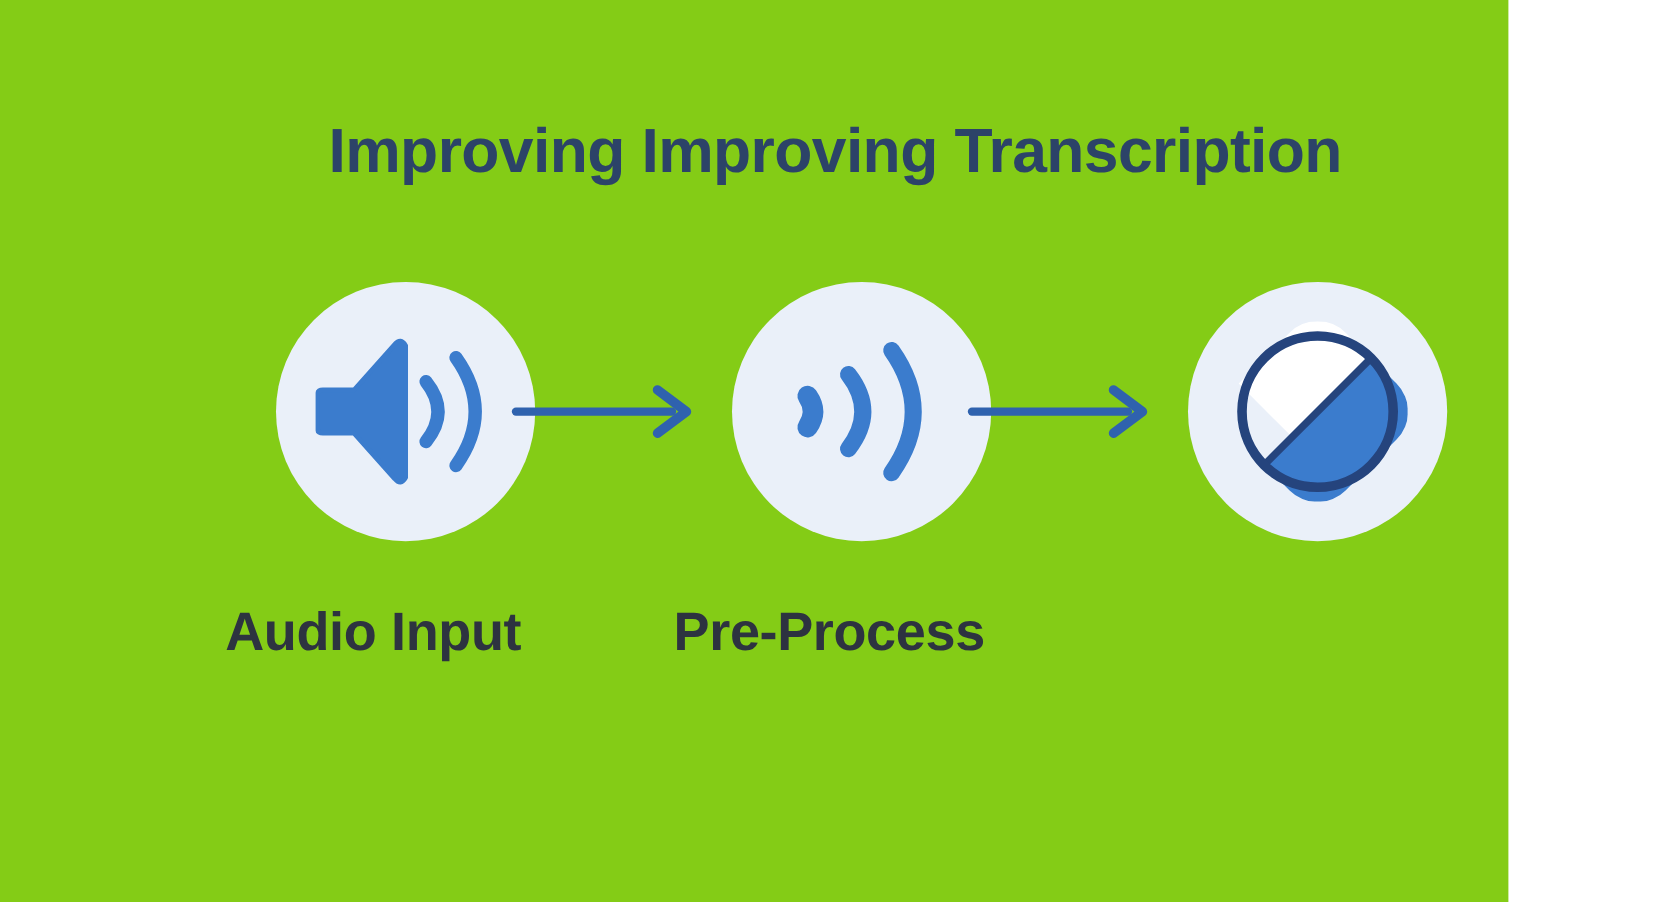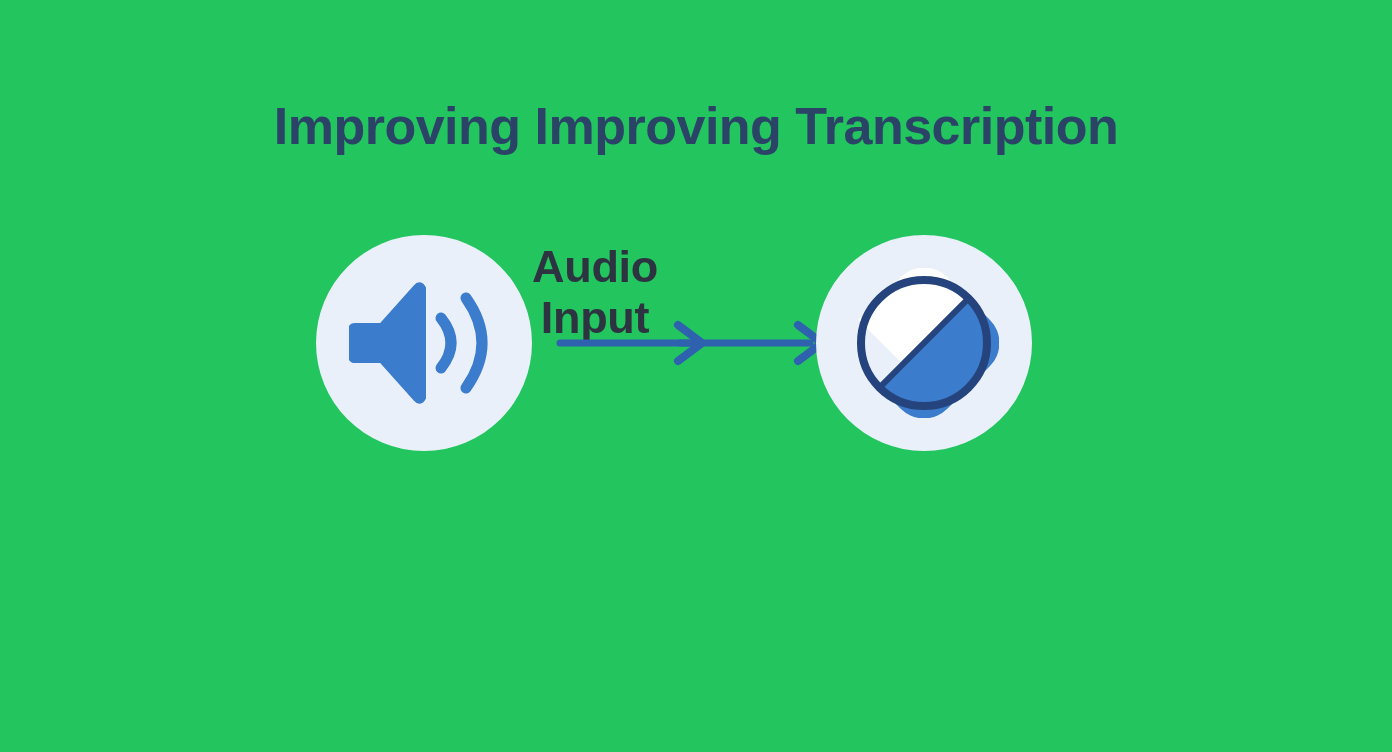--- a/index.html
+++ b/index.html
@@ -12,23 +12,23 @@
     height: 752px;
     background: #ffffff;
     font-family: "Liberation Sans", sans-serif;
     overflow: hidden;
     position: relative;
   }
 
   
   #infographic {
     position: relative;
-    width: 1392px;
+    width: 1257px;
     height: 752px;
-    background: #22c55e;
+    background: #84cc16;
   }
 
   
   #diagram-title {
     position: absolute;
     top: 98px;
     left: 0;
     width: 1392px;
     text-align: center;
     font-size: 52px;
@@ -47,23 +47,24 @@
     width: 1200px;
     display: flex;
     flex-direction: row;
     align-items: flex-start;
     justify-content: center;
   }
 
   .flow-node {
     width: 260px;
     display: flex;
-    flex-direction: row;
-    align-items: flex-start;
+    flex-direction: column;
+    align-items: flex-end;
     flex: 0 0 auto;
+    gap: 44px;
   }
 
   .node-circle {
     width: 216px;
     height: 216px;
     border-radius: 50%;
     background: #eaf0f9;
     display: flex;
     align-items: center;
     justify-content: center;
@@ -128,20 +129,35 @@
 
     <div class="flow-arrow">
       <span>
         <svg viewBox="0 0 160 46" width="160" height="46" aria-hidden="true">
           <line x1="4" y1="23" x2="134" y2="23" stroke="#2f62ae" stroke-width="7" stroke-linecap="round"></line>
           <polyline points="122,5 146,23 122,41" fill="none" stroke="#2f62ae" stroke-width="8" stroke-linecap="round" stroke-linejoin="round"></polyline>
         </svg>
       </span>
     </div>
 
+    <div class="flow-node">
+      <div class="node-circle">
+        <span class="node-icon">
+          <svg viewBox="0 0 150 150" width="150" height="150" aria-hidden="true">
+
+            <path d="M30 62 q9 13 0 26" fill="none" stroke="#3b7ccd" stroke-width="17" stroke-linecap="round"></path>
+
+            <path d="M64 44 q24 31 0 62" fill="none" stroke="#3b7ccd" stroke-width="14" stroke-linecap="round"></path>
+
+            <path d="M100 24 q36 51 0 102" fill="none" stroke="#3b7ccd" stroke-width="14" stroke-linecap="round"></path>
+          </svg>
+        </span>
+      </div>
+      <div class="node-label">Pre-Process</div>
+    </div>
 
     <div class="flow-arrow">
       <span>
         <svg viewBox="0 0 160 46" width="160" height="46" aria-hidden="true">
           <line x1="4" y1="23" x2="134" y2="23" stroke="#2f62ae" stroke-width="7" stroke-linecap="round"></line>
           <polyline points="122,5 146,23 122,41" fill="none" stroke="#2f62ae" stroke-width="8" stroke-linecap="round" stroke-linejoin="round"></polyline>
         </svg>
       </span>
     </div>
 

